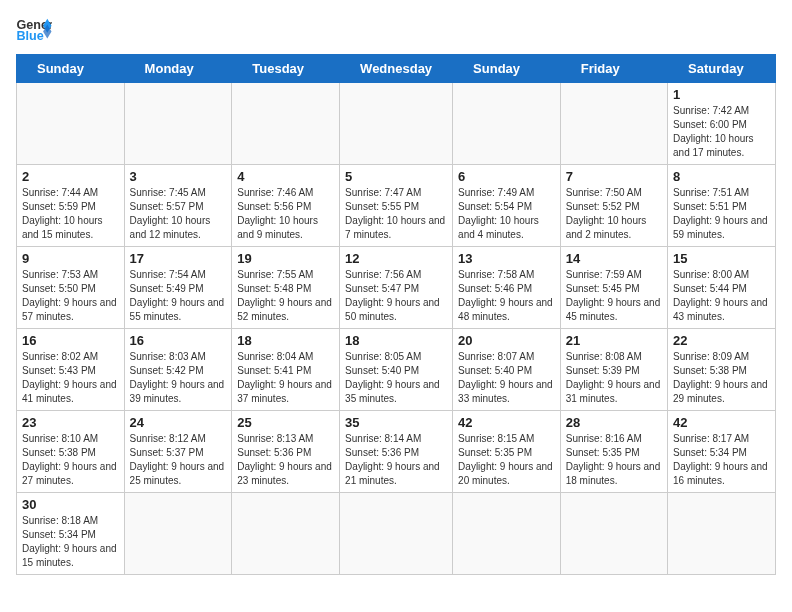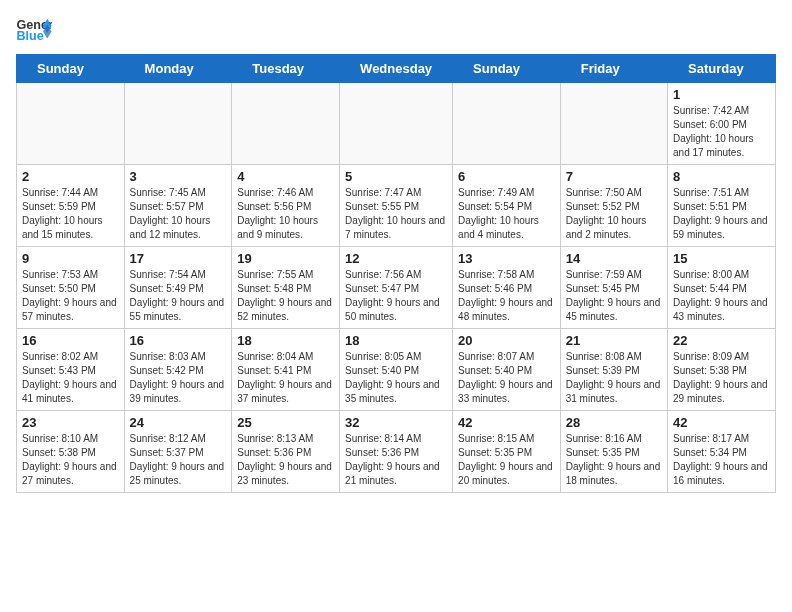--- a/index.html
+++ b/index.html
@@ -215,30 +215,42 @@
         </td>
         <td>
           <div class="day-number">24</div>
           <div class="day-info">Sunrise: 8:12 AM<br>Sunset: 5:37 PM<br>Daylight: 9 hours and 25 minutes.</div>
         </td>
         <td>
           <div class="day-number">25</div>
           <div class="day-info">Sunrise: 8:13 AM<br>Sunset: 5:36 PM<br>Daylight: 9 hours and 23 minutes.</div>
         </td>
         <td>
-          <div class="day-number">32</div>
+          <div class="day-number">35</div>
           <div class="day-info">Sunrise: 8:14 AM<br>Sunset: 5:36 PM<br>Daylight: 9 hours and 21 minutes.</div>
         </td>
         <td>
           <div class="day-number">42</div>
           <div class="day-info">Sunrise: 8:15 AM<br>Sunset: 5:35 PM<br>Daylight: 9 hours and 20 minutes.</div>
         </td>
         <td>
           <div class="day-number">28</div>
           <div class="day-info">Sunrise: 8:16 AM<br>Sunset: 5:35 PM<br>Daylight: 9 hours and 18 minutes.</div>
         </td>
         <td>
           <div class="day-number">42</div>
           <div class="day-info">Sunrise: 8:17 AM<br>Sunset: 5:34 PM<br>Daylight: 9 hours and 16 minutes.</div>
         </td>
+      </tr>
+      <tr>
+        <td>
+          <div class="day-number">30</div>
+          <div class="day-info">Sunrise: 8:18 AM<br>Sunset: 5:34 PM<br>Daylight: 9 hours and 15 minutes.</div>
+        </td>
+        <td class="empty-cell"></td>
+        <td class="empty-cell"></td>
+        <td class="empty-cell"></td>
+        <td class="empty-cell"></td>
+        <td class="empty-cell"></td>
+        <td class="empty-cell"></td>
       </tr>
     </tbody>
 </table>
 
 </body></html>

